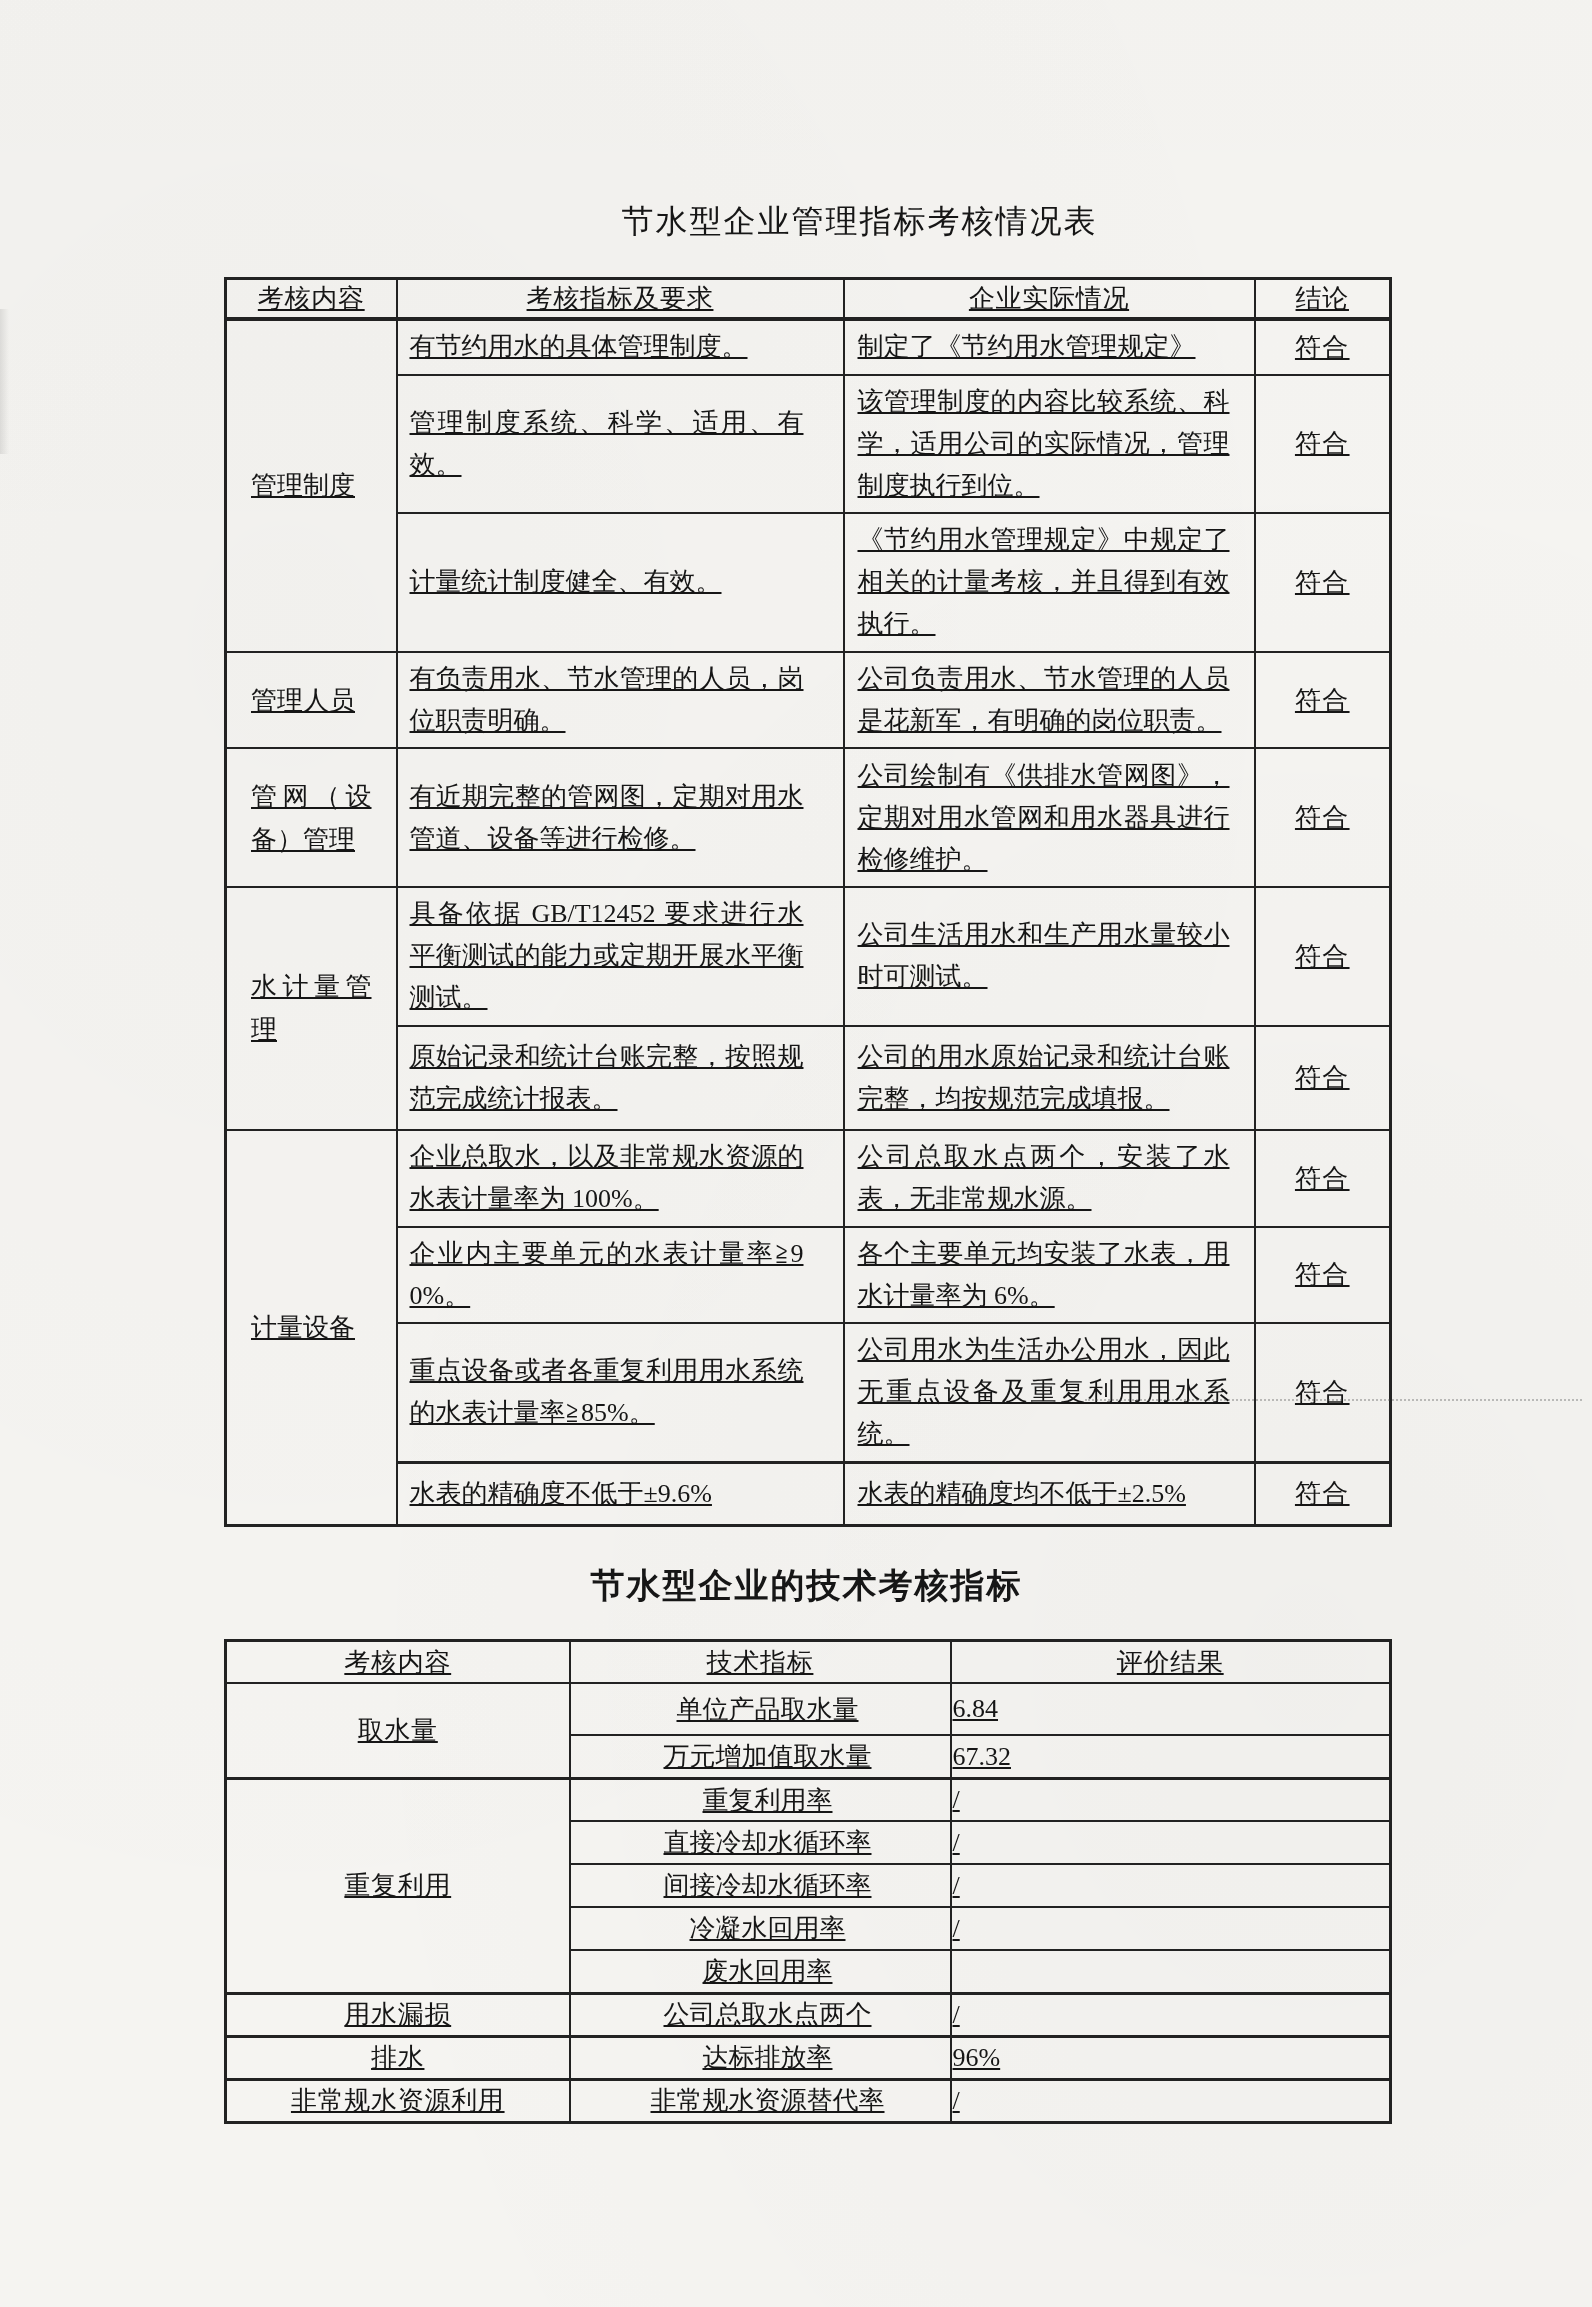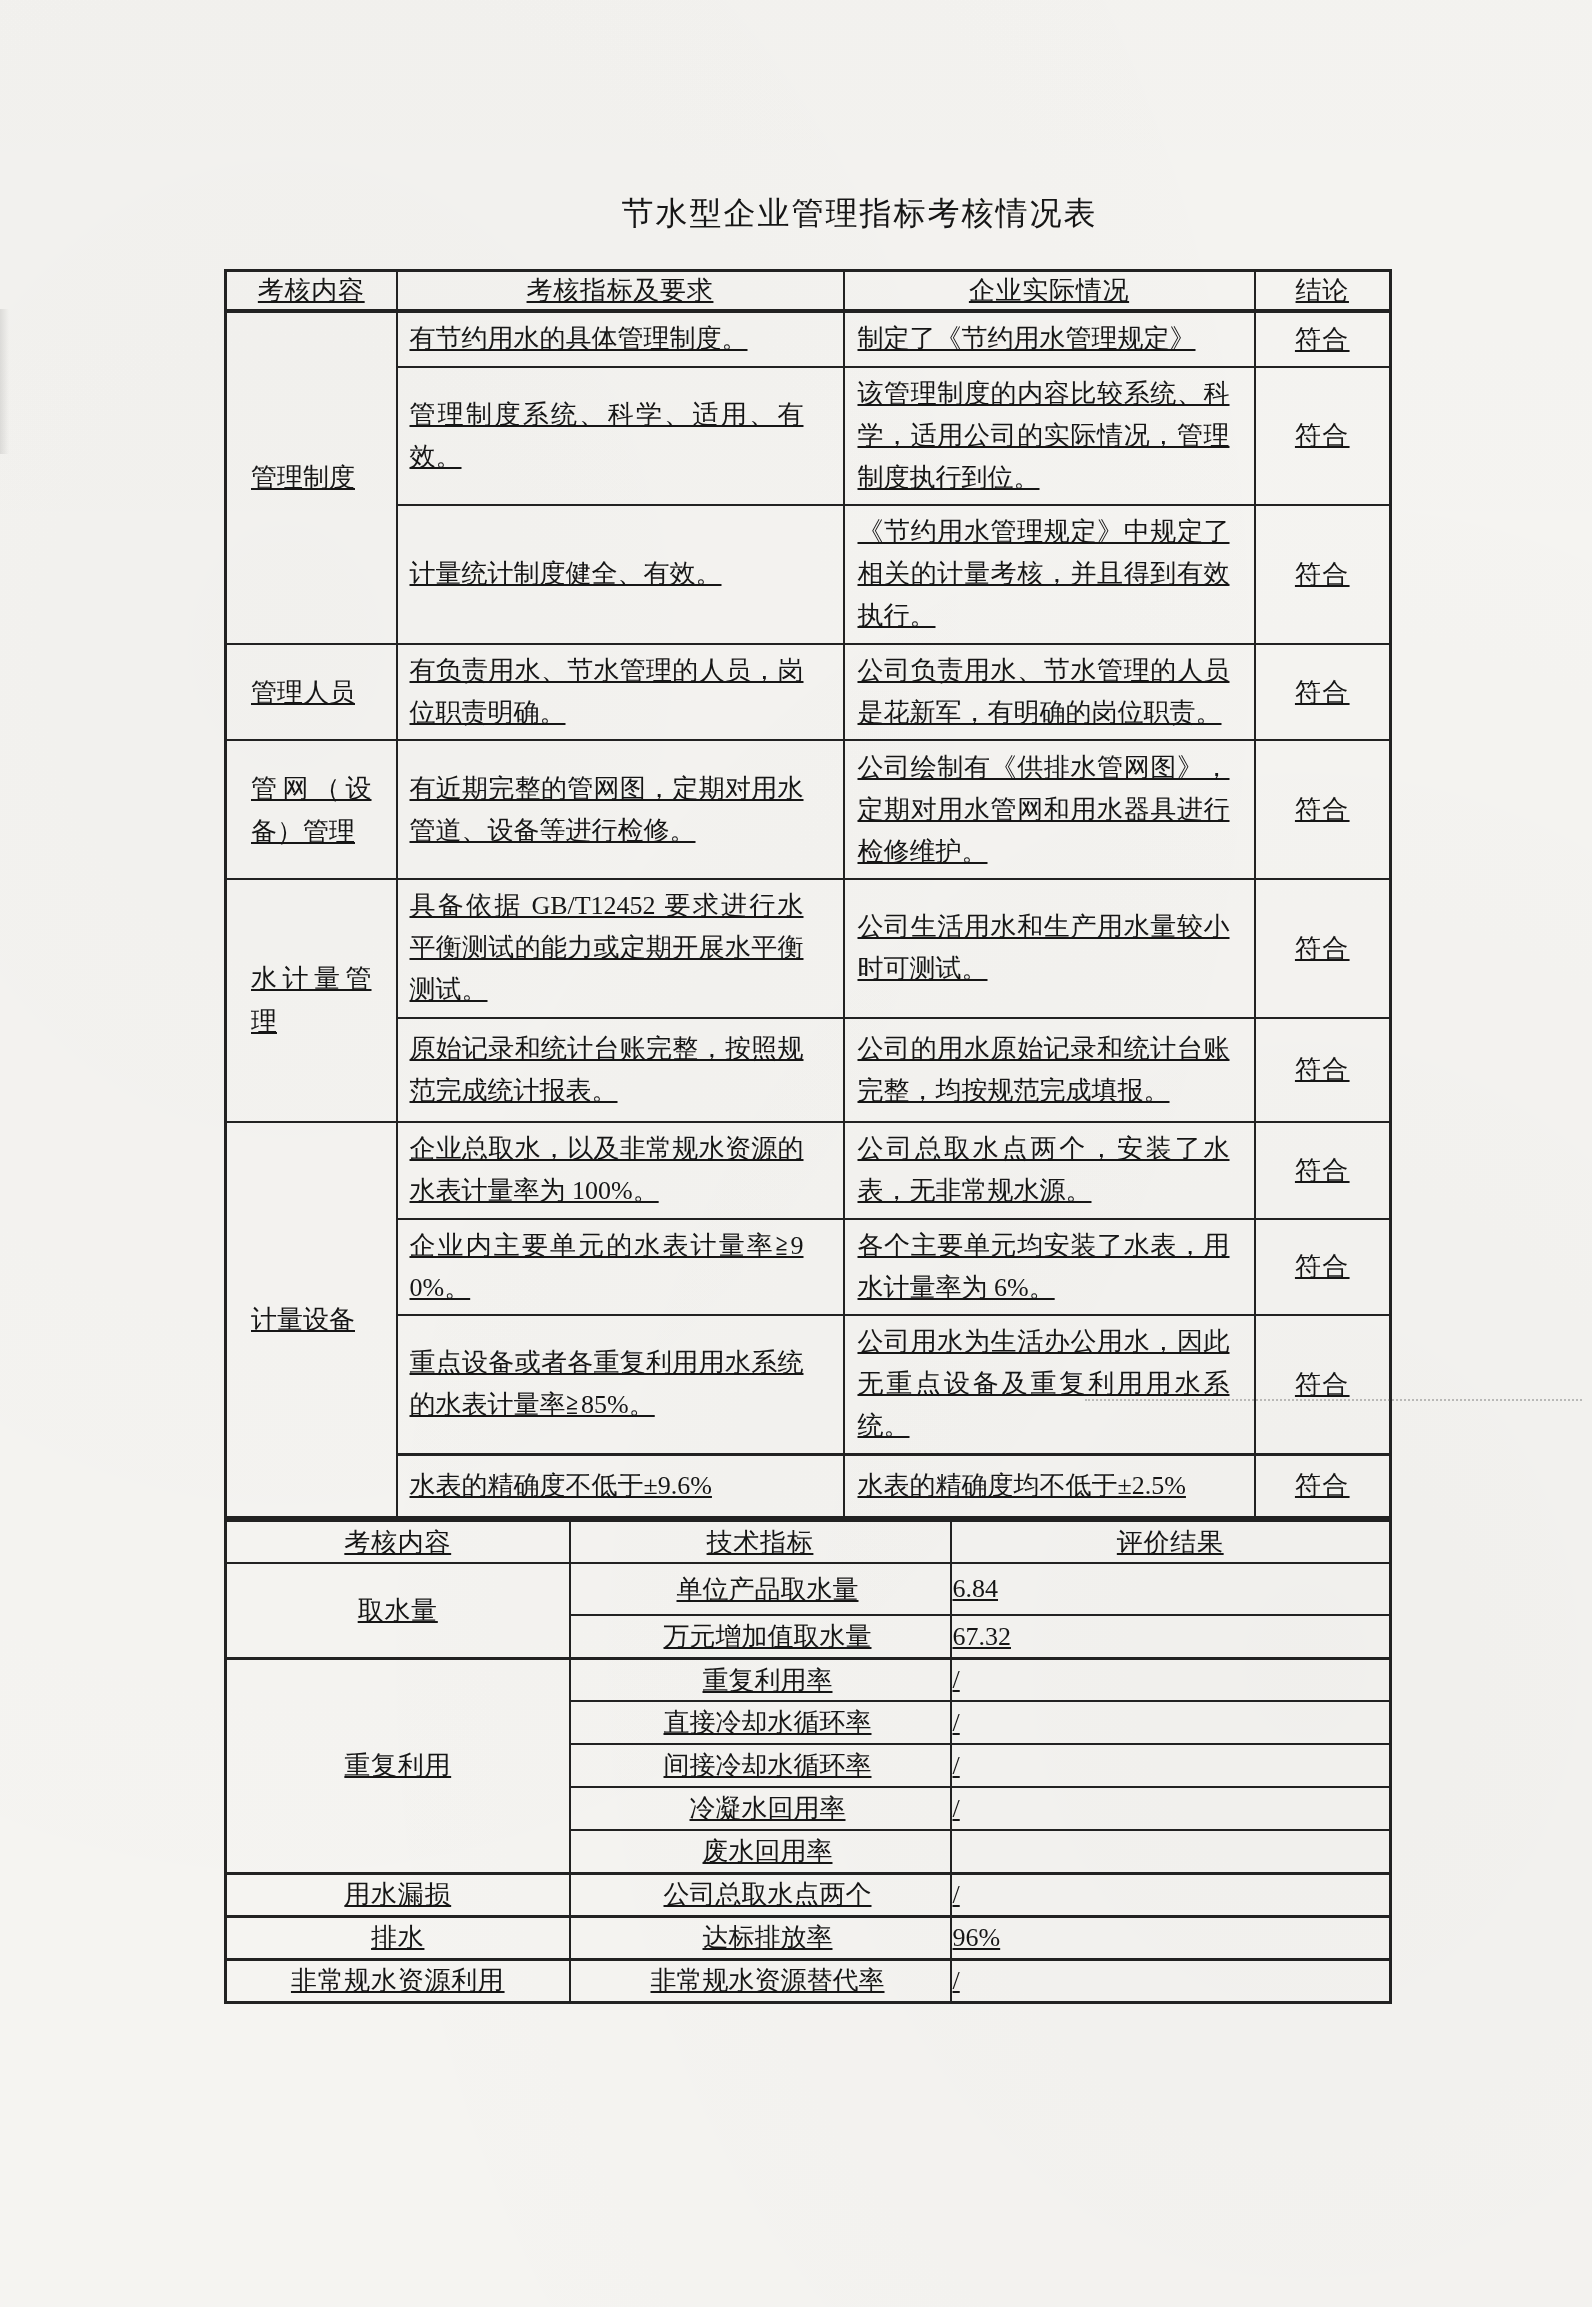--- a/index.html
+++ b/index.html
@@ -11,21 +11,21 @@
       radial-gradient(ellipse at 18% 28%, rgba(0,0,0,0.015), transparent 60%),
       radial-gradient(ellipse at 82% 72%, rgba(0,0,0,0.02), transparent 55%),
       linear-gradient(180deg, rgba(0,0,0,0.008) 0%, rgba(0,0,0,0) 30%);
     font-family:"Liberation Serif","DejaVu Serif",serif;
     color:#161616;
     overflow:hidden;
   }
   .content{width:1165px;margin-left:224px;}
   .doc-title-1{
     position:relative;left:53px;
-    margin:0;padding-top:194px;margin-bottom:36px;
+    margin:8px;padding-top:194px;margin-bottom:36px;
     font-size:32px;font-weight:400;letter-spacing:2px;
     line-height:39px;text-align:center;
   }
   .doc-title-2{
     margin:0;padding-top:37px;margin-bottom:33px;
     font-family:"Liberation Sans","DejaVu Sans",sans-serif;
     font-size:34px;font-weight:700;letter-spacing:2px;
     line-height:42px;text-align:center;
   }
   table{border-collapse:collapse;table-layout:fixed;width:1165px;background:transparent;text-decoration:underline;}
@@ -132,20 +132,21 @@
         <td class="con">符合</td>
       </tr>
       <tr class="gb2" style="height:63px">
         <td class="ind">水表的精确度不低于±9.6%</td>
         <td class="act">水表的精确度均不低于±2.5%</td>
         <td class="con">符合</td>
       </tr>
     </tbody>
       </table>
 
+    <h2 class="doc-title-2">节水型企业的技术考核指标</h2>
 
     <table class="t2">
       <colgroup>
           <col style="width:344px">
           <col style="width:381px">
           <col style="width:440px">
         </colgroup>
       <tbody>
           <tr style="height:43px">
         <th>考核内容</th>

